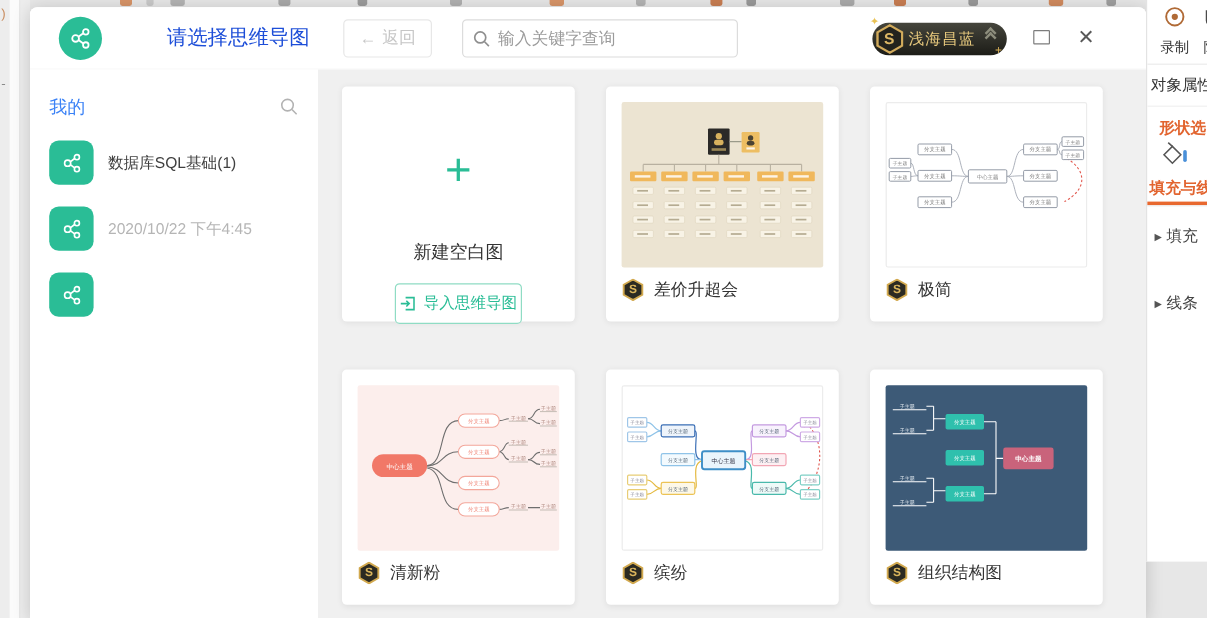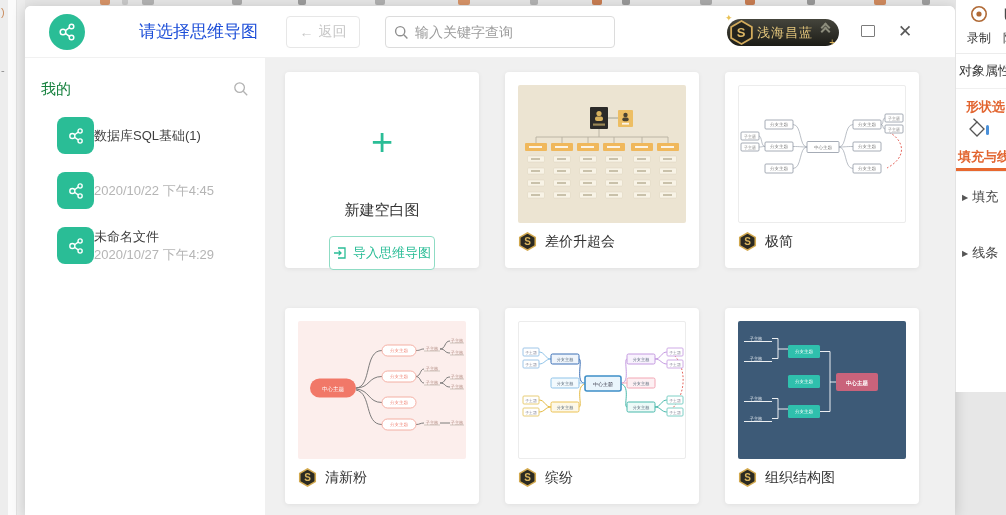--- a/index.html
+++ b/index.html
@@ -50,22 +50,22 @@
   .winbtn.max { left:836px; top:19px; width:14px; height:12px; border:1.5px solid #7c7c7c; border-radius:1px; }
   .winbtn.close { left:868px; font-size:17px; line-height:24px; width:24px; }
 
   .dlg-body { display:flex; height:457px; }
   .sidebar { width:240px; background:#fff; flex:0 0 auto; position:relative; }
   .online-row { margin-top:14px; height:46px; background:#ececec; display:flex; align-items:center;
     position:relative; padding-left:16px; font-size:15px; color:#333; cursor:pointer; }
   .online-row .accent { position:absolute; left:0; top:0; width:6px; height:46px; background:#2abd96; }
   .online-row .chev { position:absolute; right:14px; color:#a9a9a9; font-size:17px; }
   .mine-row { margin-top:12px; height:38px; display:flex; align-items:center; padding:0 16px;
-    font-size:15px; color:#15803d; justify-content:space-between; }
-  .file-item { display:flex; align-items:center; padding:9px 32px; cursor:pointer; }
+    font-size:15px; color:#3b82f6; justify-content:space-between; }
+  .file-item { display:flex; align-items:center; gap:12px; padding:9px 16px; cursor:pointer; }
   .ficon { width:37px; height:37px; border-radius:8px; background:#2abd96; flex:0 0 auto;
     display:flex; align-items:center; justify-content:center; }
   .fname { font-size:13px; color:#3f3f3f; line-height:18px; }
   .fdate { font-size:13px; color:#b5b5b5; line-height:18px; }
 
   .grid-area { flex:1; background:#f0f0f0; padding:14px 0 0 20px; position:relative; }
   .grid { display:grid; grid-template-columns:repeat(3,194px); grid-auto-rows:196px; gap:40px 26px; }
   .card { background:#fff; border-radius:4px; box-shadow:0 1px 5px rgba(0,0,0,.07); padding:13px; cursor:pointer; }
   .card.newcard { display:flex; flex-direction:column; align-items:center; }
   .plus { color:#2abd96; font-size:38px; font-weight:300; line-height:1; margin-top:38px; }
@@ -79,21 +79,21 @@
   .sbadge { width:19px; height:19px; clip-path:polygon(50% 0,95% 26%,95% 74%,50% 100%,5% 74%,5% 26%);
     background:#d2a94f; display:flex; align-items:center; justify-content:center; flex:0 0 auto; }
   .sbadge b { width:15.5px; height:15.5px; clip-path:polygon(50% 0,95% 26%,95% 74%,50% 100%,5% 74%,5% 26%);
     background:#2b2a22; color:#d9b45c; font-size:10px; display:flex; align-items:center; justify-content:center; }
   .card-name { font-size:14px; color:#333; }
 
   .scroll-thumb { position:absolute; left:938px; top:55px; width:10px; height:114px;
     background:#fbfbfb; border:1px solid #d9d9d9; border-radius:5px; }
 
   
-  .right-panel { position:absolute; left:955px; top:0; width:51px; height:392px; background:#fff;
+  .right-panel { position:absolute; left:955px; top:0; width:51px; height:468px; background:#fff;
     border-left:1px solid #e3e3e3; overflow:hidden; }
   .rp-tool { position:absolute; top:4px; width:46px; text-align:center; cursor:pointer; }
   .rp-tool .lbl { font-size:12px; color:#333; margin-top:2px; white-space:nowrap; }
   .rp-tool.rec { left:0; }
   .rp-tool.att { left:33px; width:40px; }
   .rp-divider { position:absolute; left:0; top:53px; width:51px; border-top:1px solid #ececec; }
   .obj-props { position:absolute; left:3px; top:62px; font-size:13px; color:#333; white-space:nowrap; }
   .obj-divider { position:absolute; left:0; top:88px; width:51px; border-top:1px solid #f0f0f0; }
   .tab-shape { position:absolute; left:10px; top:98px; font-size:13px; font-weight:bold; color:#e2642f; white-space:nowrap; }
   .bucket { position:absolute; left:8px; top:118px; }
@@ -220,24 +220,20 @@
           <svg width="20" height="20" viewBox="0 0 22 22">
               <g stroke="#fff" stroke-width="1.5" fill="none">
           <circle cx="7" cy="11" r="2.8"></circle>
                 <circle cx="15.5" cy="5.5" r="2.3"></circle>
                 <circle cx="15.5" cy="16.5" r="2.3"></circle>
           <line x1="9.4" y1="9.7" x2="13.4" y2="6.7"></line>
                 <line x1="9.4" y1="12.3" x2="13.4" y2="15.3"></line>
               </g>
             </svg>
           </span>
-        <div>
-            <div class="fname">未命名文件</div>
-             <div class="fdate">2020/10/27 下午4:29</div>
-          </div>
       </div>
     </aside>
 
     <main class="grid-area">
       <div class="grid">
 
         <div class="card newcard">
           <div class="plus">+</div>
           <div class="newlabel">新建空白图</div>
           <button class="import-btn">

